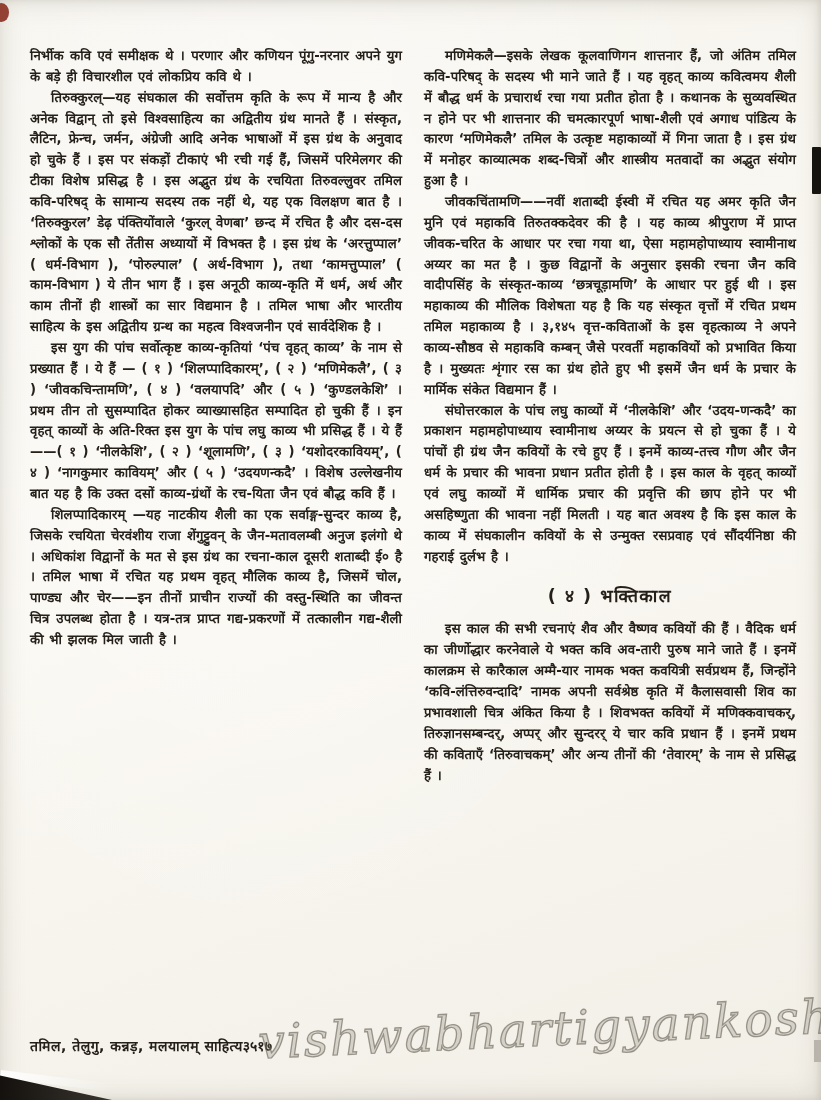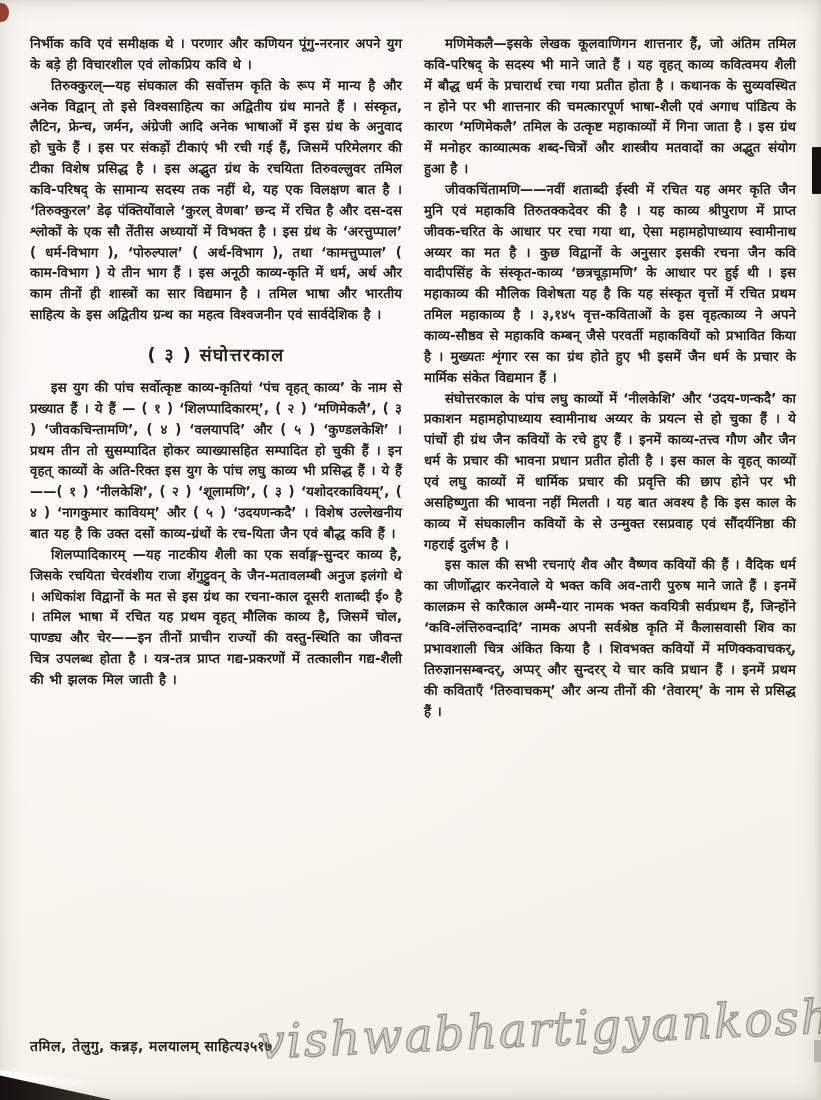--- a/index.html
+++ b/index.html
@@ -9,21 +9,21 @@
     margin:0 auto;
     background:
       radial-gradient(ellipse at 30% 20%, rgba(255,255,255,.55), rgba(0,0,0,0) 60%),
       linear-gradient(160deg,#f5f3ec 0%,#faf8f2 45%,#f2efe7 100%);
     box-shadow:inset 0 0 26px rgba(90,80,60,.18), inset -2px 0 6px rgba(60,50,40,.10);
     overflow:hidden;
     font-family:"DejaVu Sans","Liberation Sans",sans-serif;
     color:#241f19;
   }
   #columns{
-    position:absolute;top:34px;left:30px;right:24px;
+    position:absolute;top:46px;left:30px;right:24px;
     display:flex;gap:22px;
   }
   .col{width:372px;flex:0 0 372px;}
   .para{
     margin:0;
     font-size:13.2px;line-height:1.58;
     text-align:justify;
     font-weight:600;
     letter-spacing:.1px;
     word-spacing:1px;
@@ -88,29 +88,29 @@
 
   <div id="stain-top-left"></div>
   <div id="mark-right-edge"></div>
   <div id="mark-bottom-right"></div>
 
   <div id="columns">
 
     <div class="col">
       <p class="para">निर्भीक कवि एवं समीक्षक थे । परणार और कणियन पूंगु-नरनार अपने युग के बड़े ही विचारशील एवं लोकप्रिय कवि थे ।</p>
       <p class="para indent"><span class="lead">तिरुक्कुरल्—</span><span>यह संघकाल की सर्वोत्तम कृति के रूप में मान्य है और अनेक विद्वान् तो इसे विश्वसाहित्य का अद्वितीय ग्रंथ मानते हैं । संस्कृत, लैटिन, फ्रेन्च, जर्मन, अंग्रेजी आदि अनेक भाषाओं में इस ग्रंथ के अनुवाद हो चुके हैं । इस पर संकड़ों टीकाएं भी रची गई हैं, जिसमें परिमेलगर की टीका विशेष प्रसिद्ध है । इस अद्भुत ग्रंथ के रचयिता तिरुवल्लुवर तमिल कवि-परिषद् के सामान्य सदस्य तक नहीं थे, यह एक विलक्षण बात है । ‘तिरुक्कुरल’ डेढ़ पंक्तियोंवाले ‘कुरल् वेणबा’ छन्द में रचित है और दस-दस श्लोकों के एक सौ तेंतीस अध्यायों में विभक्त है । इस ग्रंथ के ‘अरत्तुप्पाल’ ( धर्म-विभाग ), ‘पोरुल्पाल’ ( अर्थ-विभाग ), तथा ‘कामत्तुप्पाल’ ( काम-विभाग ) ये तीन भाग हैं । इस अनूठी काव्य-कृति में धर्म, अर्थ और काम तीनों ही शास्त्रों का सार विद्यमान है । तमिल भाषा और भारतीय साहित्य के इस अद्वितीय ग्रन्थ का महत्व विश्वजनीन एवं सार्वदेशिक है ।</span></p>
-      <h2 class="section-heading">( ३ ) संघोत्तरकाल</h2>
       <p class="para indent">इस युग की पांच सर्वोत्कृष्ट काव्य-कृतियां ‘पंच वृहत् काव्य’ के नाम से प्रख्यात हैं । ये हैं — ( १ ) ‘शिलप्पादिकारम्’, ( २ ) ‘मणिमेकलै’, ( ३ ) ‘जीवकचिन्तामणि’, ( ४ ) ‘वलयापदि’ और ( ५ ) ‘कुण्डलकेशि’ । प्रथम तीन तो सुसम्पादित होकर व्याख्यासहित सम्पादित हो चुकी हैं । इन वृहत् काव्यों के अति-रिक्त इस युग के पांच लघु काव्य भी प्रसिद्ध हैं । ये हैं——( १ ) ‘नीलकेशि’, ( २ ) ‘शूलामणि’, ( ३ ) ‘यशोदरकावियम्’, ( ४ ) ‘नागकुमार कावियम्’ और ( ५ ) ‘उदयणन्कदै’ । विशेष उल्लेखनीय बात यह है कि उक्त दसों काव्य-ग्रंथों के रच-यिता जैन एवं बौद्ध कवि हैं ।</p>
       <p class="para indent"><span class="lead">शिलप्पादिकारम् —</span><span>यह नाटकीय शैली का एक सर्वाङ्ग-सुन्दर काव्य है, जिसके रचयिता चेरवंशीय राजा शेंगुट्टुवन् के जैन-मतावलम्बी अनुज इलंगो थे । अधिकांश विद्वानों के मत से इस ग्रंथ का रचना-काल दूसरी शताब्दी ई० है । तमिल भाषा में रचित यह प्रथम वृहत् मौलिक काव्य है, जिसमें चोल, पाण्ड्य और चेर——इन तीनों प्राचीन राज्यों की वस्तु-स्थिति का जीवन्त चित्र उपलब्ध होता है । यत्र-तत्र प्राप्त गद्य-प्रकरणों में तत्कालीन गद्य-शैली की भी झलक मिल जाती है ।</span></p>
     </div>
 
     <div class="col">
       <p class="para indent"><span class="lead">मणिमेकलै—</span><span>इसके लेखक कूलवाणिगन शात्तनार हैं, जो अंतिम तमिल कवि-परिषद् के सदस्य भी माने जाते हैं । यह वृहत् काव्य कवित्वमय शैली में बौद्ध धर्म के प्रचारार्थ रचा गया प्रतीत होता है । कथानक के सुव्यवस्थित न होने पर भी शात्तनार की चमत्कारपूर्ण भाषा-शैली एवं अगाध पांडित्य के कारण ‘मणिमेकलै’ तमिल के उत्कृष्ट महाकाव्यों में गिना जाता है । इस ग्रंथ में मनोहर काव्यात्मक शब्द-चित्रों और शास्त्रीय मतवादों का अद्भुत संयोग हुआ है ।</span></p>
       <p class="para indent"><span class="lead">जीवकचिंतामणि——</span><span>नवीं शताब्दी ईस्वी में रचित यह अमर कृति जैन मुनि एवं महाकवि तिरुतक्कदेवर की है । यह काव्य श्रीपुराण में प्राप्त जीवक-चरित के आधार पर रचा गया था, ऐसा महामहोपाध्याय स्वामीनाथ अय्यर का मत है । कुछ विद्वानों के अनुसार इसकी रचना जैन कवि वादीपसिंह के संस्कृत-काव्य ‘छत्रचूड़ामणि’ के आधार पर हुई थी । इस महाकाव्य की मौलिक विशेषता यह है कि यह संस्कृत वृत्तों में रचित प्रथम तमिल महाकाव्य है । ३,१४५ वृत्त-कविताओं के इस वृहत्काव्य ने अपने काव्य-सौष्ठव से महाकवि कम्बन् जैसे परवर्ती महाकवियों को प्रभावित किया है । मुख्यतः शृंगार रस का ग्रंथ होते हुए भी इसमें जैन धर्म के प्रचार के मार्मिक संकेत विद्यमान हैं ।</span></p>
       <p class="para indent">संघोत्तरकाल के पांच लघु काव्यों में ‘नीलकेशि’ और ‘उदय-णन्कदै’ का प्रकाशन महामहोपाध्याय स्वामीनाथ अय्यर के प्रयत्न से हो चुका हैं । ये पांचों ही ग्रंथ जैन कवियों के रचे हुए हैं । इनमें काव्य-तत्त्व गौण और जैन धर्म के प्रचार की भावना प्रधान प्रतीत होती है । इस काल के वृहत् काव्यों एवं लघु काव्यों में धार्मिक प्रचार की प्रवृत्ति की छाप होने पर भी असहिष्णुता की भावना नहीं मिलती । यह बात अवश्य है कि इस काल के काव्य में संघकालीन कवियों के से उन्मुक्त रसप्रवाह एवं सौंदर्यनिष्ठा की गहराई दुर्लभ है ।</p>
+      <h2 class="section-heading">( ४ ) भक्तिकाल</h2>
       <p class="para indent">इस काल की सभी रचनाएं शैव और वैष्णव कवियों की हैं । वैदिक धर्म का जीर्णोद्धार करनेवाले ये भक्त कवि अव-तारी पुरुष माने जाते हैं । इनमें कालक्रम से कारैकाल अम्मै-यार नामक भक्त कवयित्री सर्वप्रथम हैं, जिन्होंने ‘कवि-लंत्तिरुवन्दादि’ नामक अपनी सर्वश्रेष्ठ कृति में कैलासवासी शिव का प्रभावशाली चित्र अंकित किया है । शिवभक्त कवियों में मणिक्कवाचकर्, तिरुज्ञानसम्बन्दर्, अप्पर् और सुन्दरर् ये चार कवि प्रधान हैं । इनमें प्रथम की कविताएँ ‘तिरुवाचकम्’ और अन्य तीनों की ‘तेवारम्’ के नाम से प्रसिद्ध हैं ।</p>
     </div>
 
   </div>
 
   <div id="footer-row">
     <span id="footer-title">तमिल, तेलुगु, कन्नड़, मलयालम् साहित्य</span>
     <span id="page-number">३५१७</span>
   </div>
 

